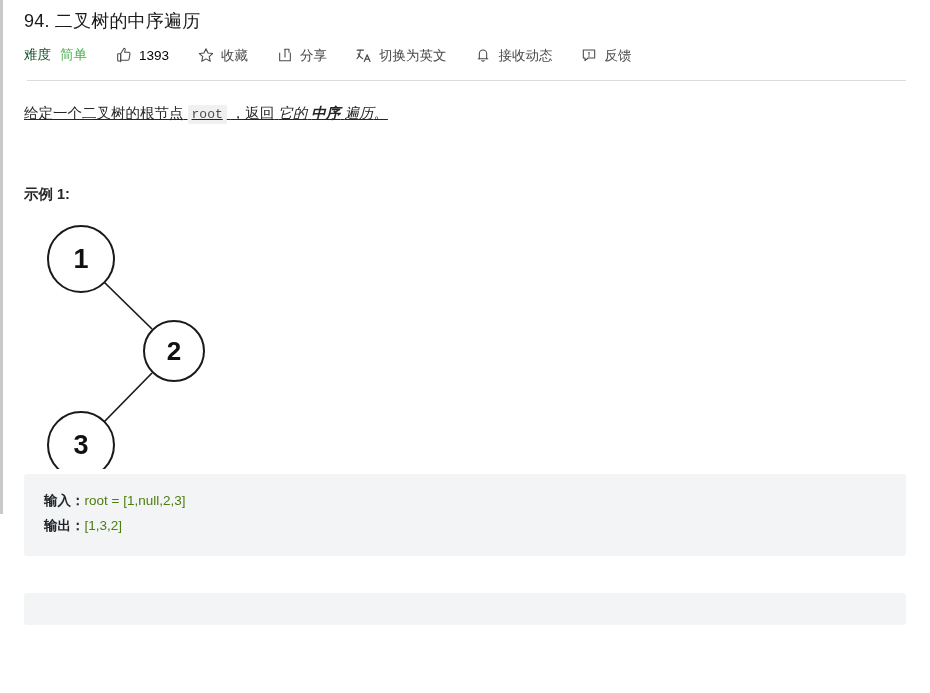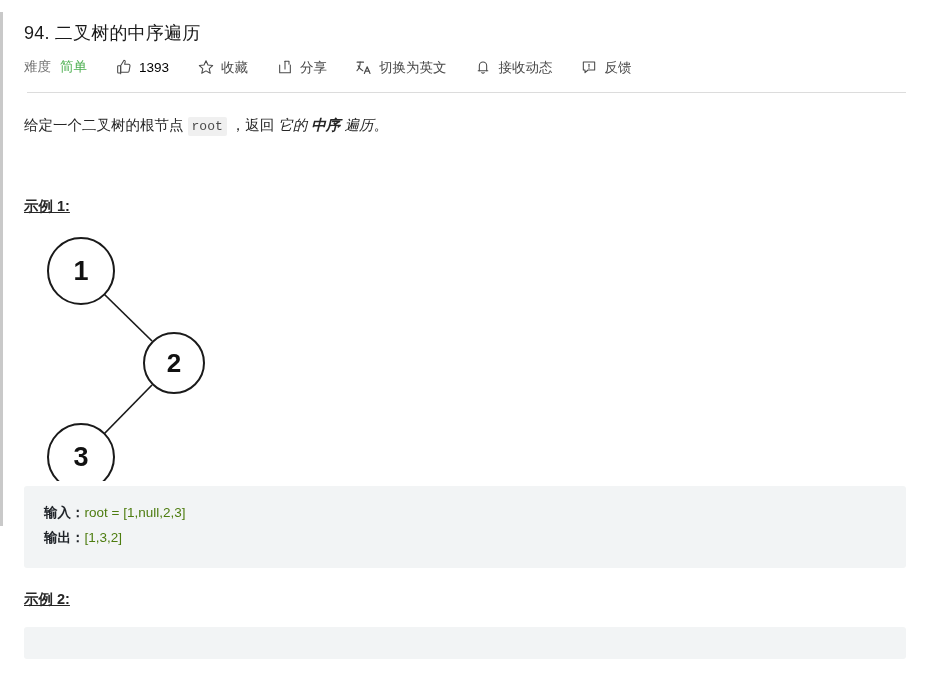--- a/index.html
+++ b/index.html
@@ -15,21 +15,20 @@
     color: #262626;
     position: relative;
   }
   .page {
     position: relative;
     width: 930px;
     height: 514px;
     box-sizing: border-box;
     border-left: 3px solid #c9c9c9;
     background: #fff;
-    margin-top: 12px;
   }
   .content {
     padding: 0 24px 0 21px;
   }
 
   
   .title-row {
     padding-top: 8px;
   }
   .problem-title {
@@ -57,55 +56,55 @@
   .tool-item:last-child { margin-right: 0; }
   .tool-item .ico {
     display: inline-flex;
     align-items: center;
     justify-content: center;
     width: 17px;
     height: 17px;
     margin-right: 7px;
   }
   .tool-item .lbl { line-height: 17px; }
-  .difficulty-label { color: #737373; margin-right: 9px; }
+  .difficulty-label { color: #14532d; margin-right: 9px; }
   .difficulty-value { color: #4caf50; }
   .like-count { color: #000000; }
 
   .divider {
     height: 1px;
     background: #dcdcdc;
     margin: 8px 24px 0 24px;
   }
 
   
   .desc {
     font-size: 14.5px;
     line-height: 24px;
     color: #262626;
     padding-top: 20px;
+    text-decoration: underline;
   }
   .code-inline {
     font-family: "Liberation Mono", "DejaVu Sans Mono", monospace;
     background: #f0f0f0;
     color: #4a4a4a;
     font-size: 13px;
     padding: 2px 4px;
     border-radius: 2px;
   }
   .em-i { font-style: italic; }
   .em-bi { font-style: italic; font-weight: bold; }
 
   
   .example-heading {
     font-size: 14.5px;
     font-weight: bold;
     color: #262626;
     line-height: 22px;
-    text-decoration: underline;
   }
 
   
   .tree-figure {
     position: relative;
     width: 210px;
     height: 250px;
   }
 
   
@@ -254,21 +253,20 @@
 
     <div style="height:5px"></div>
 
     <div class="code-block" style="background: rgb(242, 244, 245);">
       <div class="code-line"><span class="key">输入：</span><span class="val">root = [1,null,2,3]</span></div>
       <div class="code-line"><span class="key">输出：</span><span class="val">[1,3,2]</span></div>
     </div>
 
     <div style="height:20px"></div>
 
-    <div class="example-heading">示例 2:</div>
 
     <div style="height:17px"></div>
 
     <div class="code-block" style="background: rgb(242, 244, 245);">
     </div>
 
   </div>
 </div>
 
 </body></html>

